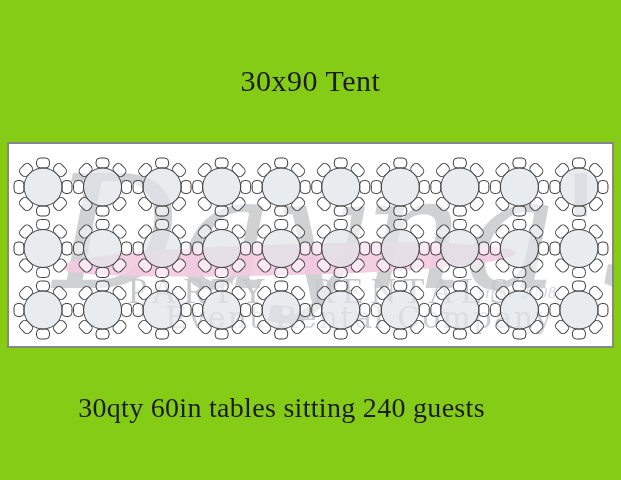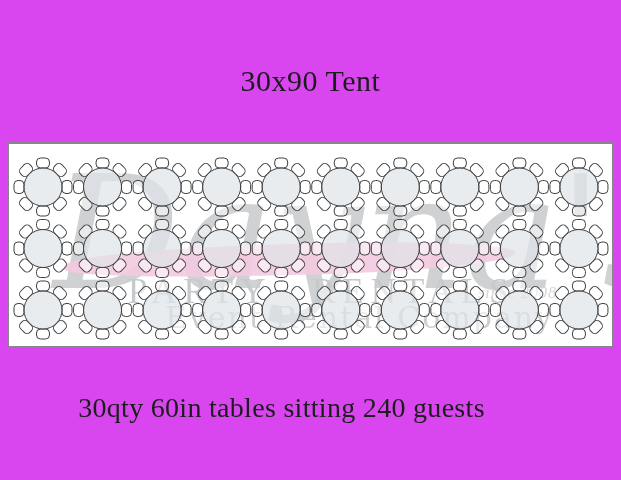--- a/index.html
+++ b/index.html
@@ -1,17 +1,17 @@
 <!DOCTYPE html>
 <html><head>
 <meta charset="utf-8">
 <style>
   html,body{margin:0;padding:0;background:#ffffff;}
   #stage{
-    position:relative;width:621px;height:480px;background:#d946ef;overflow:hidden;
+    position:relative;width:621px;height:480px;background:#84cc16;overflow:hidden;
     font-family:"Liberation Serif","DejaVu Serif",serif;
   }
   .title{
     position:absolute;left:0;top:64px;width:621px;text-align:center;
     font-size:30px;color:#1d1d1f;letter-spacing:0.5px;
   }
   .caption{
     position:absolute;left:0;top:392px;width:563px;text-align:center;
     font-size:28px;color:#1d1d1f;letter-spacing:0.3px;
   }

